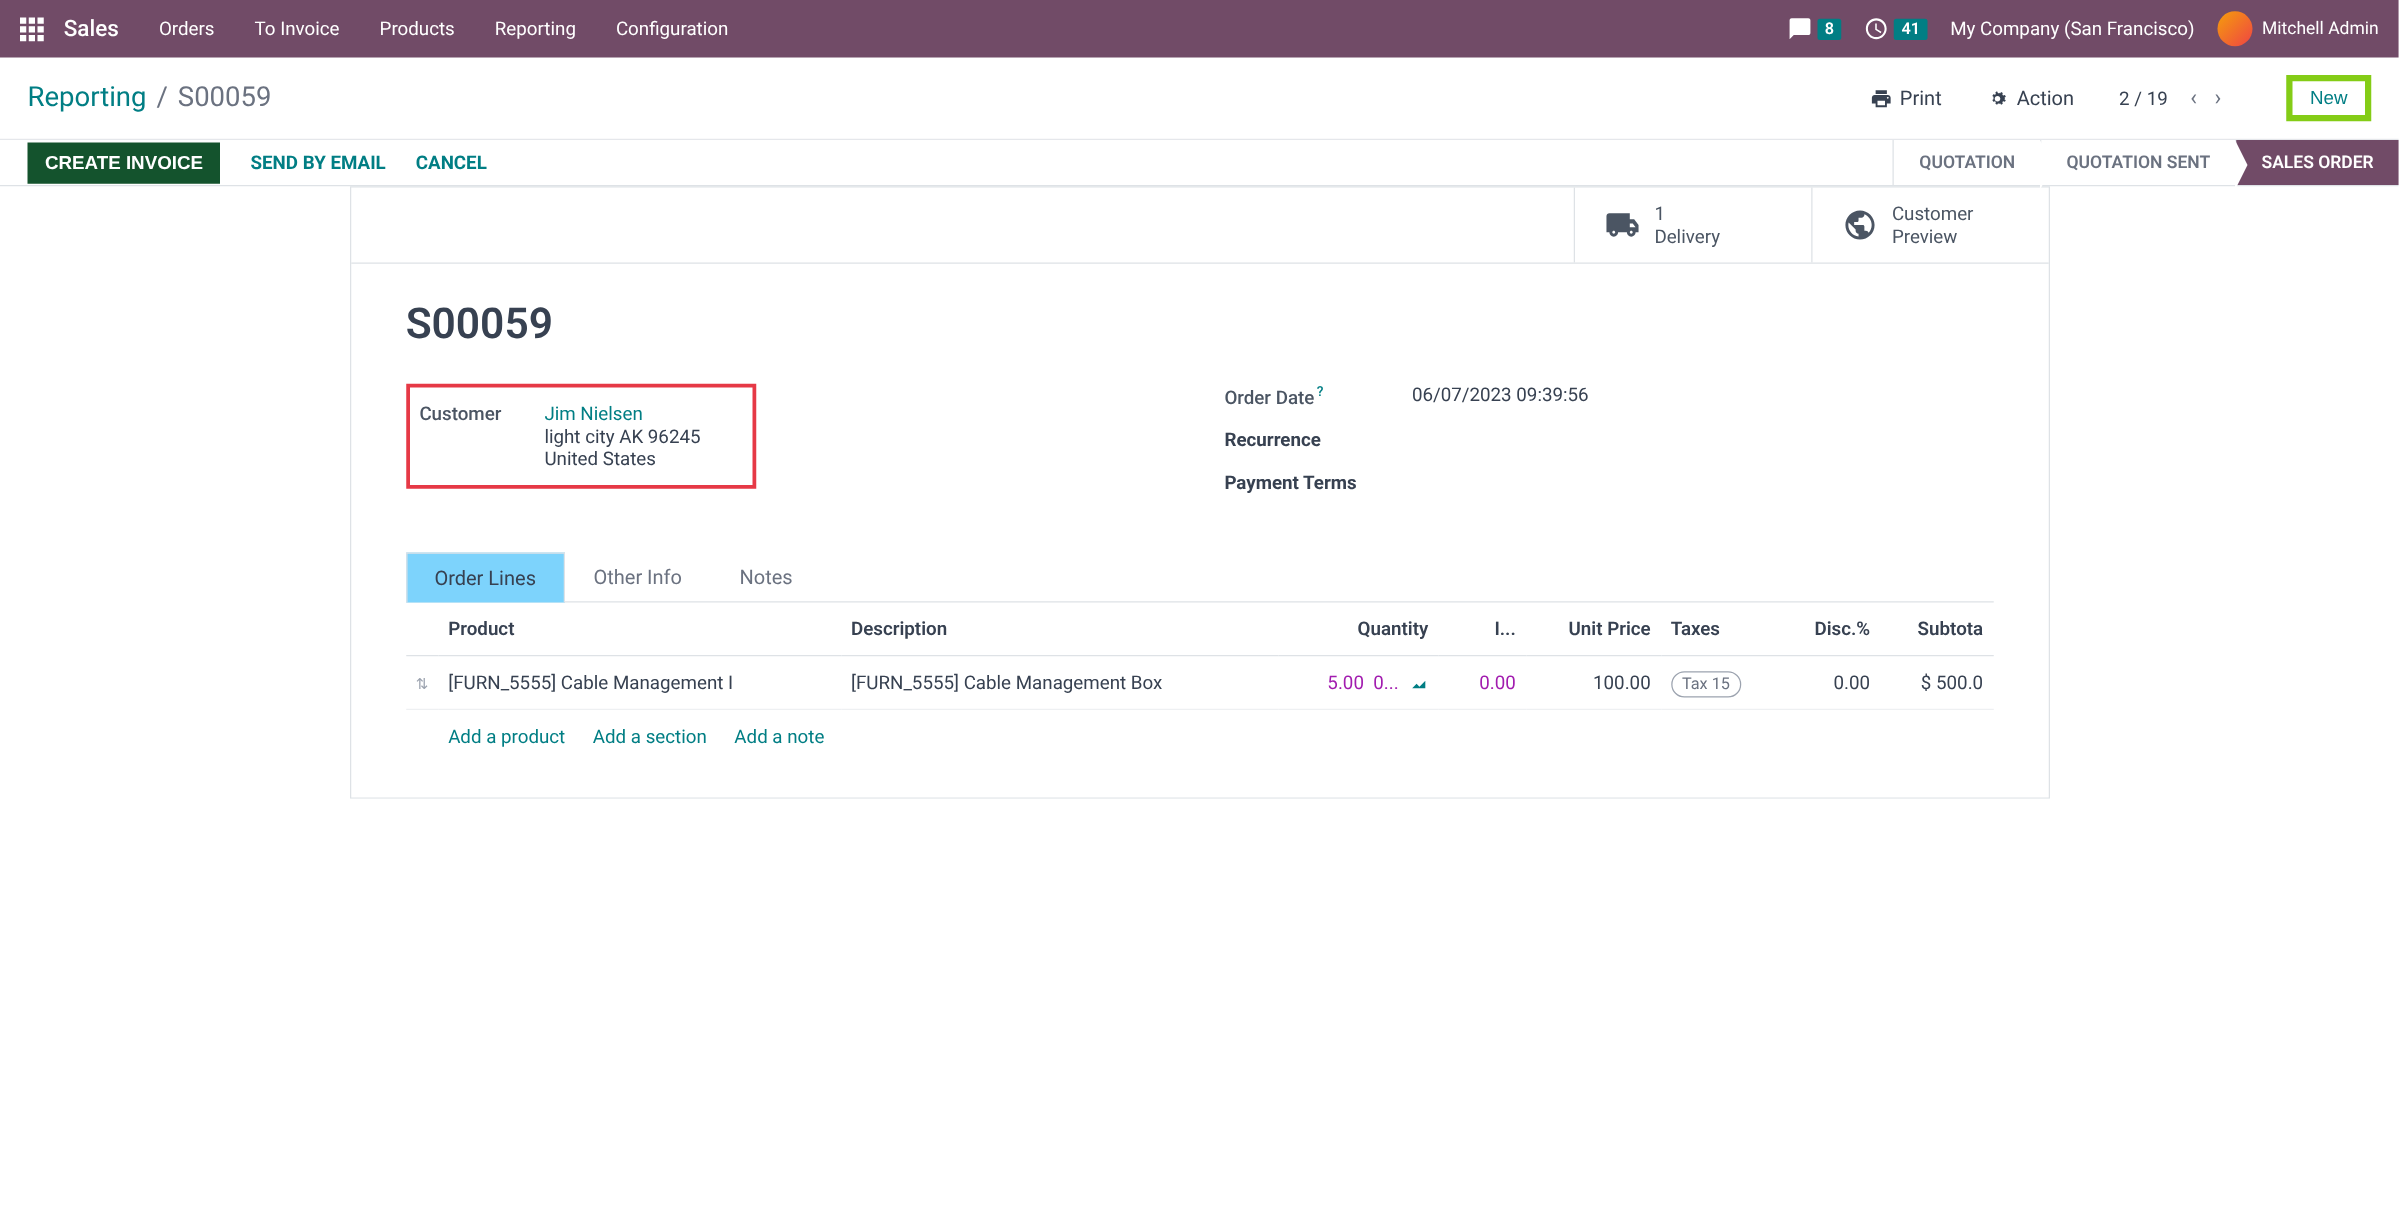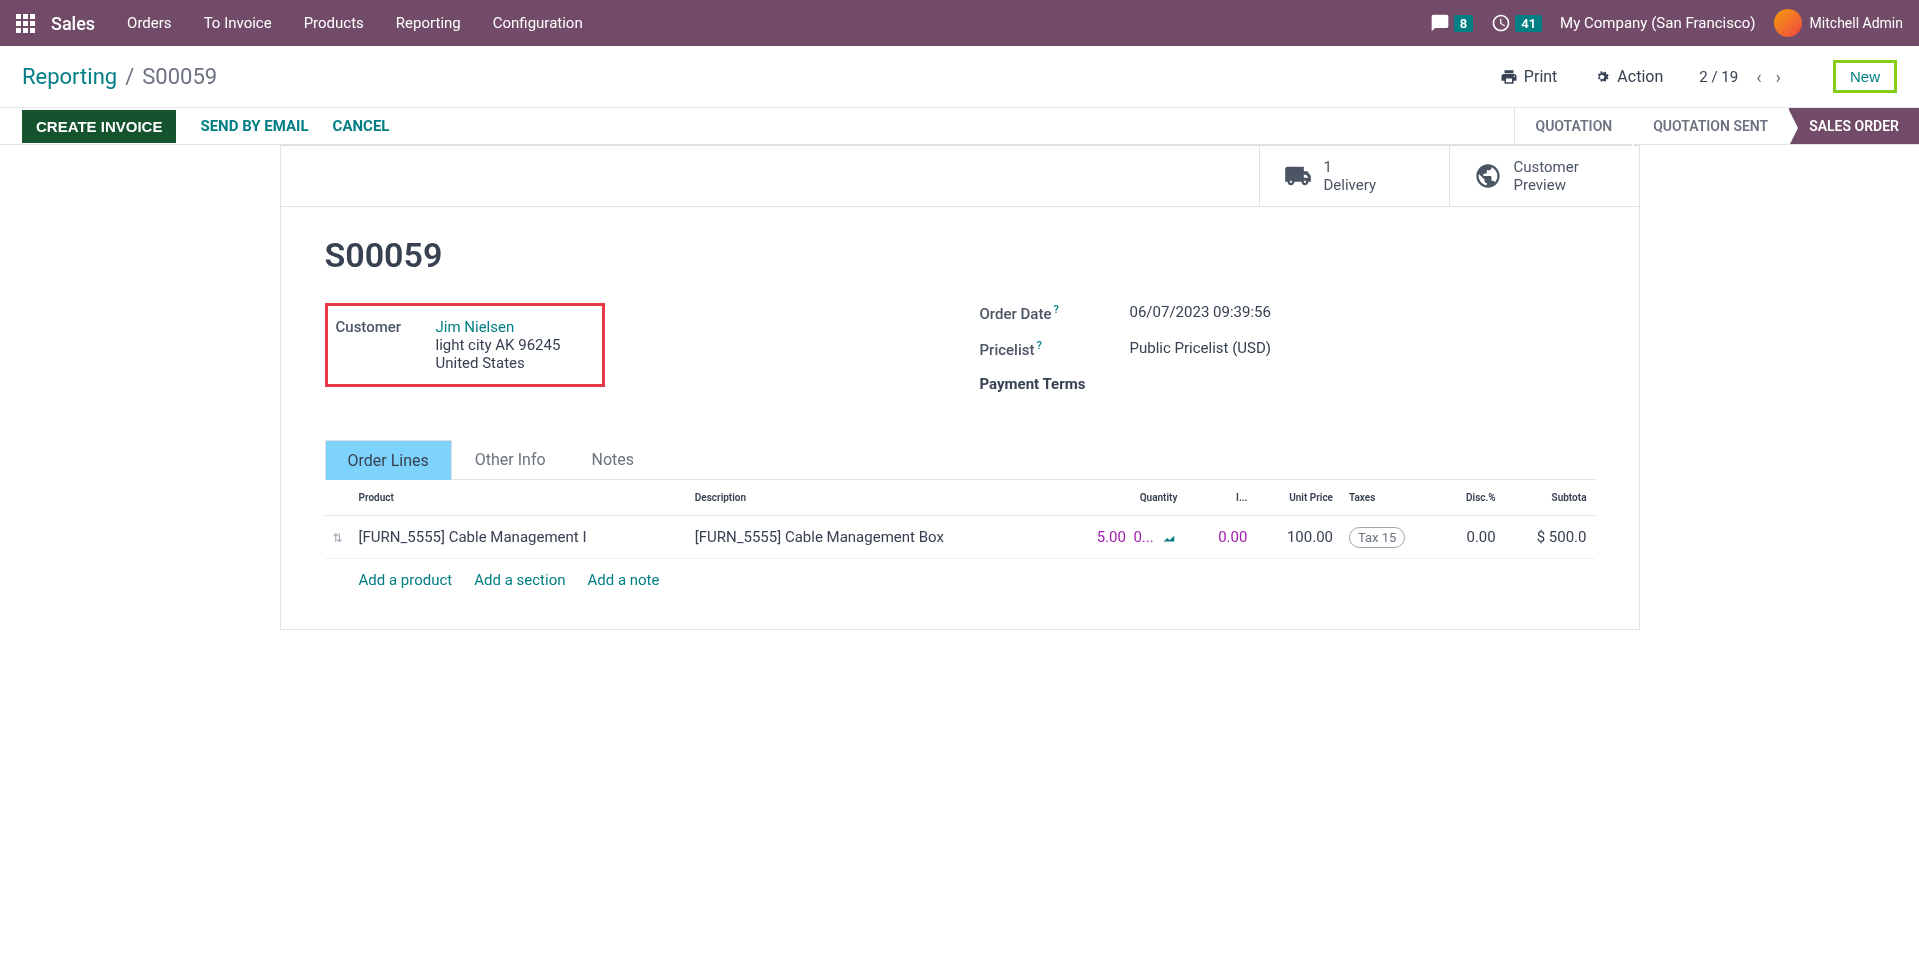--- a/index.html
+++ b/index.html
@@ -19,21 +19,21 @@
 .breadcrumb-bar { display: flex; align-items: center; padding: 14px 22px; border-bottom: 1px solid #e5e7eb; }
 .breadcrumb { font-size: 22px; display: flex; align-items: center; gap: 8px; flex: 1; }
 .breadcrumb .link { color: #017e84; cursor: pointer; }
 .breadcrumb .sep { color: #6b7280; }
 .breadcrumb .current { color: #6b7280; }
 .bc-actions { display: flex; align-items: center; gap: 36px; }
 .bc-action { display: flex; align-items: center; gap: 6px; cursor: pointer; color: #374151; font-size: 16px; }
 .pager { display: flex; align-items: center; gap: 6px; font-size: 15px; color: #374151; }
 .pager-arrows { display: flex; gap: 6px; margin-left: 8px; }
 .pager-arrow { cursor: pointer; color: #6b7280; font-size: 18px; padding: 4px; }
-.new-btn { border: 3px solid #84cc16; color: #017e84; padding: 5px 14px; font-size: 15px; cursor: pointer; background: #fff; margin-left: 12px; }
+.new-btn { border: 5px solid #84cc16; color: #017e84; padding: 5px 14px; font-size: 15px; cursor: pointer; background: #fff; margin-left: 12px; }
 .action-bar { display: flex; align-items: center; border-bottom: 1px solid #dee2e6; }
 .action-left { display: flex; align-items: center; gap: 24px; padding: 0 22px; }
 .primary-btn { background: #14532d; color: #fff; border: none; padding: 8px 14px; font-size: 15px; font-weight: 700; cursor: pointer; }
 .secondary-link { color: #017e84; font-size: 15px; font-weight: 700; cursor: pointer; }
 .statusbar { margin-left: auto; display: flex; }
 .status-step { padding: 10px 20px; font-size: 14px; font-weight: 600; color: #6b7280; position: relative; border-left: 1px solid #dee2e6; }
 .status-step.active { background: #714B67; color: #fff; }
 .status-step::after { content: ''; position: absolute; right: -10px; top: 0; width: 0; height: 0; border-top: 20px solid transparent; border-bottom: 20px solid transparent; border-left: 10px solid #fff; z-index: 1; }
 .status-step.active::after { border-left-color: #714B67; }
 .status-step:last-child::after { display: none; }
@@ -51,21 +51,21 @@
 .field-label.bold { font-weight: 700; color: #374151; }
 .field-value { flex: 1; font-size: 15px; color: #374151; }
 .field-value .link { color: #017e84; cursor: pointer; }
 .help-q { color: #017e84; font-size: 11px; vertical-align: super; margin-left: 2px; }
 .customer-box { border: 3px solid #e63946; padding: 12px 8px; margin-bottom: 12px; display: inline-block; min-width: 280px; }
 .customer-box .field-row { margin-bottom: 0; }
 .tabs { display: flex; border-bottom: 1px solid #dee2e6; margin-top: 30px; }
 .tab { padding: 10px 22px; font-size: 16px; color: #6b7280; cursor: pointer; border: 1px solid transparent; border-bottom: none; }
 .tab.active { color: #374151; border-color: #dee2e6; background: #7dd3fc; position: relative; top: 1px; text-align: center; }
 .order-table { width: 100%; border-collapse: collapse; }
-.order-table th { text-align: left; padding: 12px 8px; font-weight: 600; color: #374151; border-bottom: 1px solid #dee2e6; font-size: 10px; }
+.order-table th { text-align: left; padding: 12px 8px; font-weight: 600; color: #374151; border-bottom: 1px solid #dee2e6; font-size: 15px; }
 .order-table th.right { text-align: right; }
 .order-table td { padding: 12px 8px; border-bottom: 1px solid #eef0f2; font-size: 15px; vertical-align: top; }
 .order-table td.right { text-align: right; }
 .drag-handle { color: #9ca3af; cursor: grab; font-size: 12px; }
 .teal-text { color: #a21caf; }
 .tax-badge { border: 1px solid #9ca3af; border-radius: 12px; padding: 2px 8px; font-size: 13px; color: #6b7280; }
 .add-links { display: flex; gap: 22px; padding: 12px 8px 12px 34px; }
 .add-links a { color: #017e84; cursor: pointer; font-size: 15px; }
 svg { display: inline-block; vertical-align: middle; }
 </style>
@@ -194,22 +194,22 @@
           </div>
         </div>
       </div>
 
       <div class="form-col">
         <div class="field-row">
           <div class="field-label"><span>Order Date</span><span class="help-q">?</span></div>
           <div class="field-value">06/07/2023 09:39:56</div>
         </div>
         <div class="field-row">
-          <div class="field-label"><span>Pricelist</span><span class="help-q">?</span></div>
-          <div class="field-value">Public Pricelist (USD)</div>
+          <div class="field-label bold">Recurrence</div>
+          <div class="field-value"></div>
         </div>
         <div class="field-row">
           <div class="field-label bold">Payment Terms</div>
           <div class="field-value"></div>
         </div>
       </div>
     </div>
 
     <div class="tabs">
       <div class="tab active">Order Lines</div>

